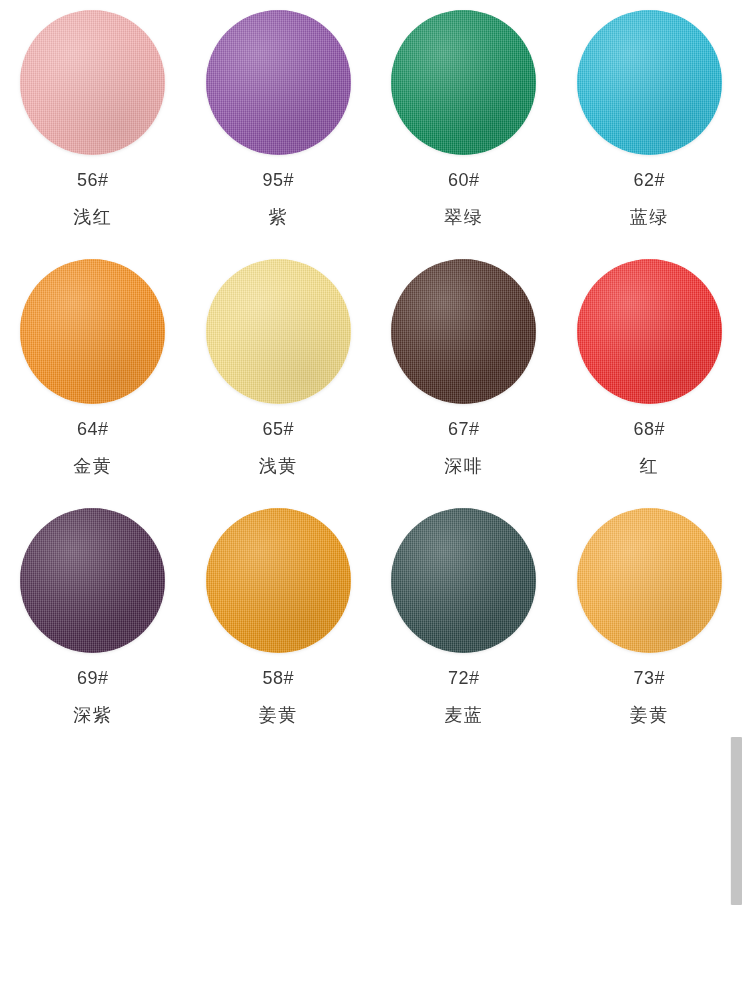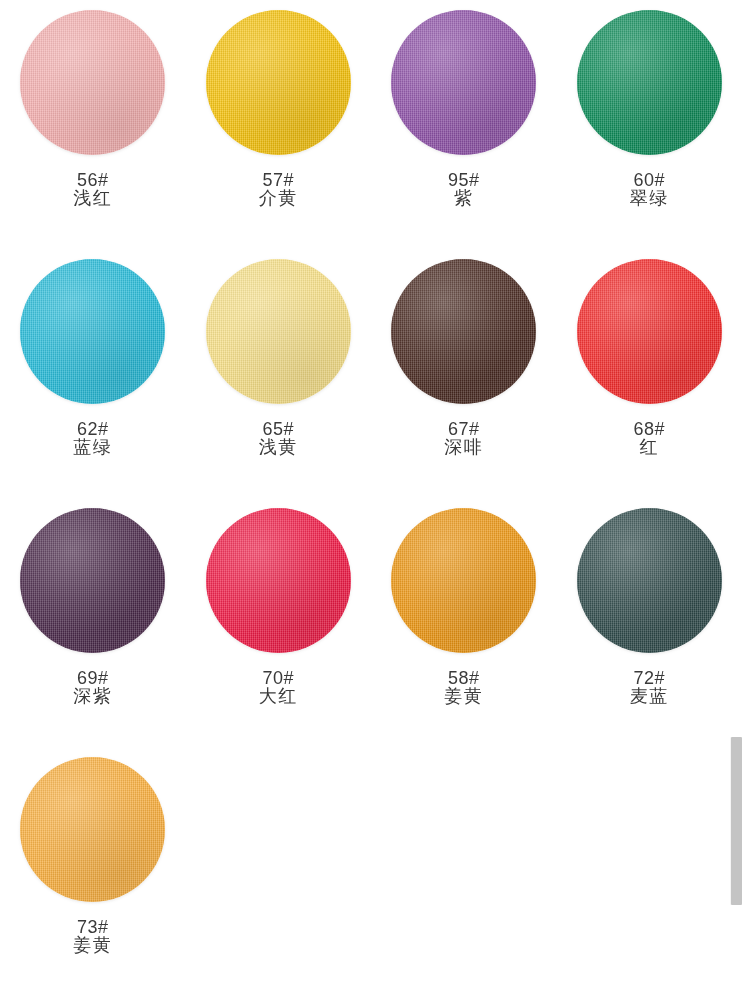--- a/index.html
+++ b/index.html
@@ -86,24 +86,26 @@
 
   .swatch-code {
     margin-top: 16px;
     font-size: 18px;
     color: #3a3a3a;
     letter-spacing: 0.5px;
     line-height: 1;
   }
 
   .swatch-name {
+    margin-top: 20px;
     font-size: 18px;
     color: #3a3a3a;
     letter-spacing: 1.5px;
     line-height: 1;
+    font-family: Liberation Mono, monospace;
   }
 
   #page-scrollbar {
     position: absolute;
     right: 0;
     top: 737px;
     width: 11px;
     height: 168px;
   }
   #scrollbar-thumb {
@@ -120,27 +122,20 @@
 <div id="swatch-grid">
     <div class="swatch-cell">
       <div class="swatch-disc-wrap">
         <div class="swatch-disc" style="background-color: rgb(244, 175, 175);"></div>
       </div>
       <div class="swatch-code">56#</div>
       <div class="swatch-name">浅红</div>
     </div>
     <div class="swatch-cell">
       <div class="swatch-disc-wrap">
-        <div class="swatch-disc" style="background-color: rgb(245, 194, 12);"></div>
-      </div>
-      <div class="swatch-code">57#</div>
-      <div class="swatch-name">介黄</div>
-    </div>
-    <div class="swatch-cell">
-      <div class="swatch-disc-wrap">
         <div class="swatch-disc" style="background-color: rgb(142, 82, 168);"></div>
       </div>
       <div class="swatch-code">95#</div>
       <div class="swatch-name">紫</div>
     </div>
     <div class="swatch-cell">
       <div class="swatch-disc-wrap">
         <div class="swatch-disc" style="background-color: rgb(12, 139, 88);"></div>
       </div>
       <div class="swatch-code">60#</div>
@@ -148,20 +143,27 @@
     </div>
     <div class="swatch-cell">
       <div class="swatch-disc-wrap">
         <div class="swatch-disc" style="background-color: rgb(38, 187, 216);"></div>
       </div>
       <div class="swatch-code">62#</div>
       <div class="swatch-name">蓝绿</div>
     </div>
     <div class="swatch-cell">
       <div class="swatch-disc-wrap">
+        <div class="swatch-disc" style="background-color: rgb(247, 144, 30);"></div>
+      </div>
+      <div class="swatch-code">64#</div>
+      <div class="swatch-name">金黄</div>
+    </div>
+    <div class="swatch-cell">
+      <div class="swatch-disc-wrap">
         <div class="swatch-disc" style="background-color: rgb(247, 224, 136);"></div>
       </div>
       <div class="swatch-code">65#</div>
       <div class="swatch-name">浅黄</div>
     </div>
     <div class="swatch-cell">
       <div class="swatch-disc-wrap">
         <div class="swatch-disc" style="background-color: rgb(74, 43, 34);"></div>
       </div>
       <div class="swatch-code">67#</div>
@@ -173,27 +175,20 @@
       </div>
       <div class="swatch-code">68#</div>
       <div class="swatch-name">红</div>
     </div>
     <div class="swatch-cell">
       <div class="swatch-disc-wrap">
         <div class="swatch-disc" style="background-color: rgb(75, 42, 75);"></div>
       </div>
       <div class="swatch-code">69#</div>
       <div class="swatch-name">深紫</div>
-    </div>
-    <div class="swatch-cell">
-      <div class="swatch-disc-wrap">
-        <div class="swatch-disc" style="background-color: rgb(239, 27, 70);"></div>
-      </div>
-      <div class="swatch-code">70#</div>
-      <div class="swatch-name">大红</div>
     </div>
     <div class="swatch-cell">
       <div class="swatch-disc-wrap">
         <div class="swatch-disc" style="background-color: rgb(236, 150, 19);"></div>
       </div>
       <div class="swatch-code">58#</div>
       <div class="swatch-name">姜黄</div>
     </div>
     <div class="swatch-cell">
       <div class="swatch-disc-wrap">

